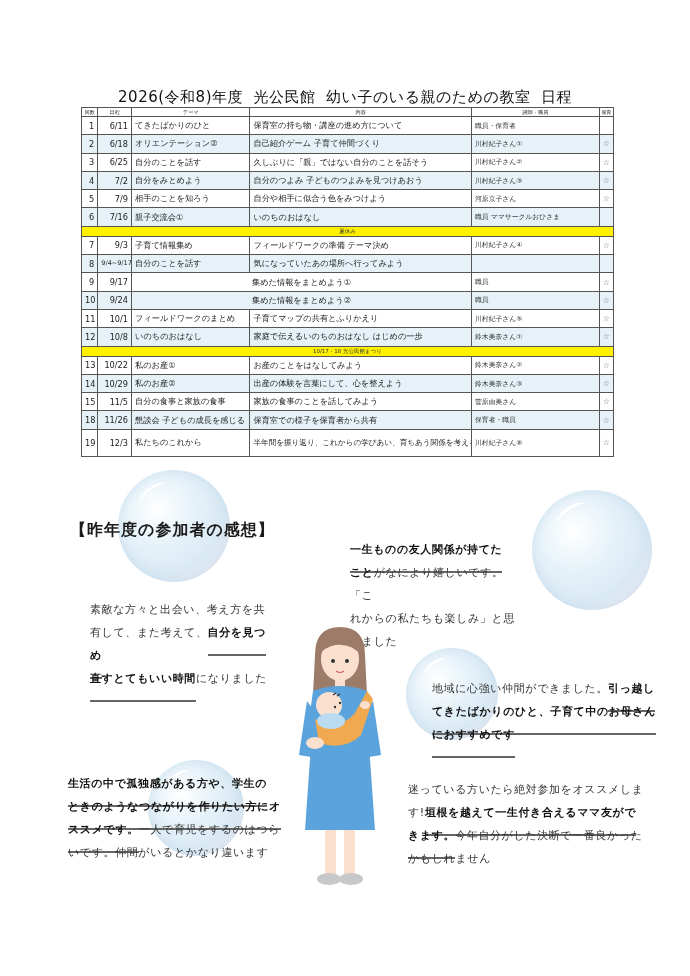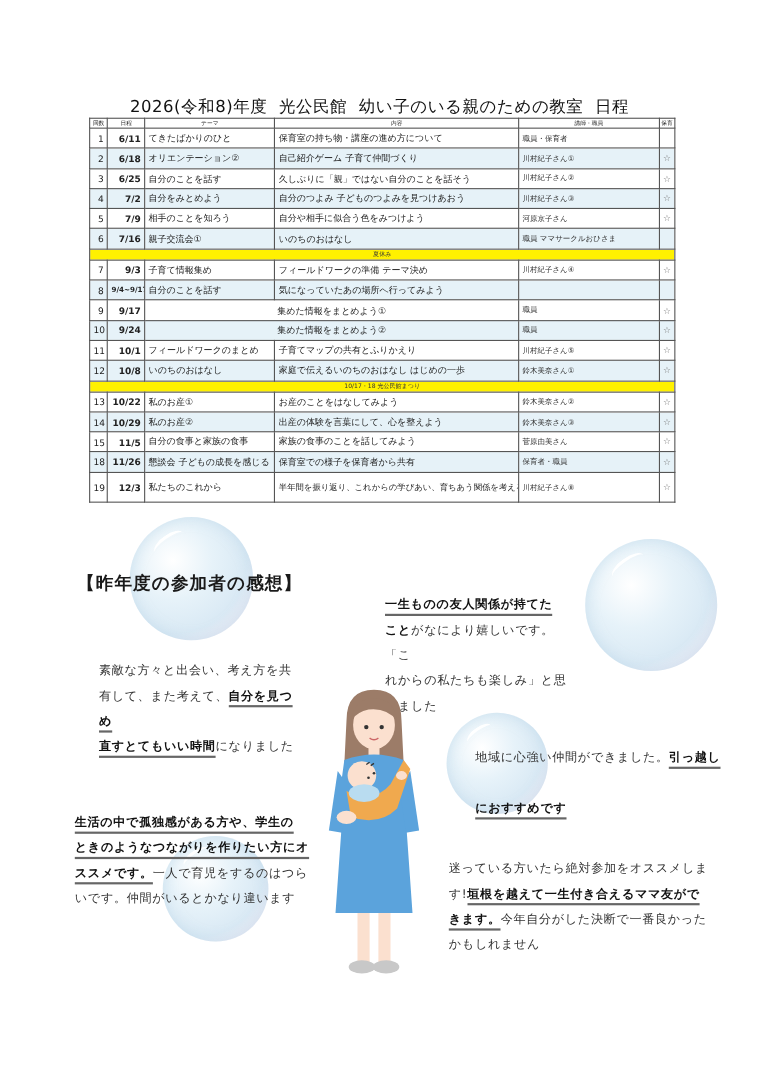--- a/index.html
+++ b/index.html
@@ -9,37 +9,37 @@
   .title { position:absolute; left:0; width:690px; top:88px; text-align:center;
            font-size:15px; letter-spacing:0.5px; color:#111; white-space:pre; }
 
   table.sched { position:absolute; left:81px; top:107px; width:533px; border-collapse:collapse;
                 font-size:8.2px; table-layout:fixed; border:1.2px solid #333; }
   table.sched th, table.sched td { border:1px solid #555; padding:0 3px; height:17.3px; overflow:hidden; white-space:nowrap; }
   table.sched thead th { height:8px; font-size:5.2px; font-weight:normal; padding:0 1px; text-align:center; color:#222; }
   table.sched tr.alt td { background:#e6f2f8; }
   table.sched tr.band td { background:#fff100; height:9px; font-size:5.5px; text-align:center; padding:0; color:#333; }
   td.num { text-align:right; }
-  td.date { text-align:right;font-weight:bold; }
+  td.date { text-align:right; }
   td.date.two { font-size:6.5px; line-height:7px; text-align:center; white-space:normal; }
   td.teacher { font-size:6.8px; color:#333; }
   td.star { text-align:center; font-size:8px; color:#777; }
   td.merged { text-align:center; padding-left:40px; }
   td.wrap { white-space:normal; line-height:9px; font-size:7.6px; }
 
   .bubble { position:absolute; border-radius:50%;
             background: radial-gradient(circle at 35% 35%, rgba(255,255,255,0.95) 0%, rgba(226,240,248,0.85) 35%, rgba(208,228,242,0.8) 65%, rgba(232,222,238,0.6) 85%, rgba(220,236,246,0.5) 100%);
             box-shadow: inset 0 0 12px rgba(180,210,230,0.5); }
   .bubble::after { content:""; position:absolute; left:18%; top:14%; width:28%; height:10%;
                    border-top:3px solid rgba(255,255,255,0.95); border-radius:50% 50% 0 0; transform:rotate(-35deg); }
 
   .heading { position:absolute; left:70px; top:520px; font-size:16px; font-weight:bold; color:#1a1a1a; letter-spacing:1px; }
 
   .quote { position:absolute; font-size:11px; line-height:23px; color:#333; letter-spacing:0.6px; }
-  .quote .u { font-weight:bold; color:#111; border-bottom:2px solid #666; padding-bottom:2px; }
+  .quote .u { font-weight:bold; color:#111; border-bottom:2px solid #666; padding-bottom:15px; }
   .quote .b { font-weight:bold; color:#111; }
 
   .mom { position:absolute; left:285px; top:625px; width:110px; height:270px; }
 </style>
 </head>
 <body>
 
 <div class="title">2026(令和8)年度  光公民館  幼い子のいる親のための教室  日程</div>
 
 <table class="sched">
@@ -220,25 +220,25 @@
 
 <div class="quote" style="left:350px;top:538px;width:170px;">
   <span class="u">一生ものの友人関係が持てた</span><br>
   <span class="b">こと</span><span>がなにより嬉しいです。「こ</span><br>
   <span>れからの私たちも楽しみ」と思</span><br>
   <span>えました</span>
 </div>
 
 <div class="quote" style="left:432px;top:677px;width:230px;">
   <span>地域に心強い仲間ができました。</span><span class="u">引っ越し</span><br>
-  <br>
+  <span class="u">てきたばかりのひと、子育て中のお母さん</span><br>
   <span class="u">におすすめです</span>
 </div>
 
-<div class="quote" style="left:68px;top:736px;width:220px;">
+<div class="quote" style="left:68px;top:772px;width:220px;">
   <span class="u">生活の中で孤独感がある方や、学生の</span><br>
   <span class="u">ときのようなつながりを作りたい方にオ</span><br>
   <span class="u">ススメです。</span><span>一人で育児をするのはつら</span><br>
   <span>いです。仲間がいるとかなり違います</span>
 </div>
 
 <div class="quote" style="left:408px;top:778px;width:250px;">
   <span>迷っている方いたら絶対参加をオススメしま</span><br>
   <span>す!</span><span class="u">垣根を越えて一生付き合えるママ友がで</span><br>
   <span class="u">きます。</span><span>今年自分がした決断で一番良かった</span><br>

